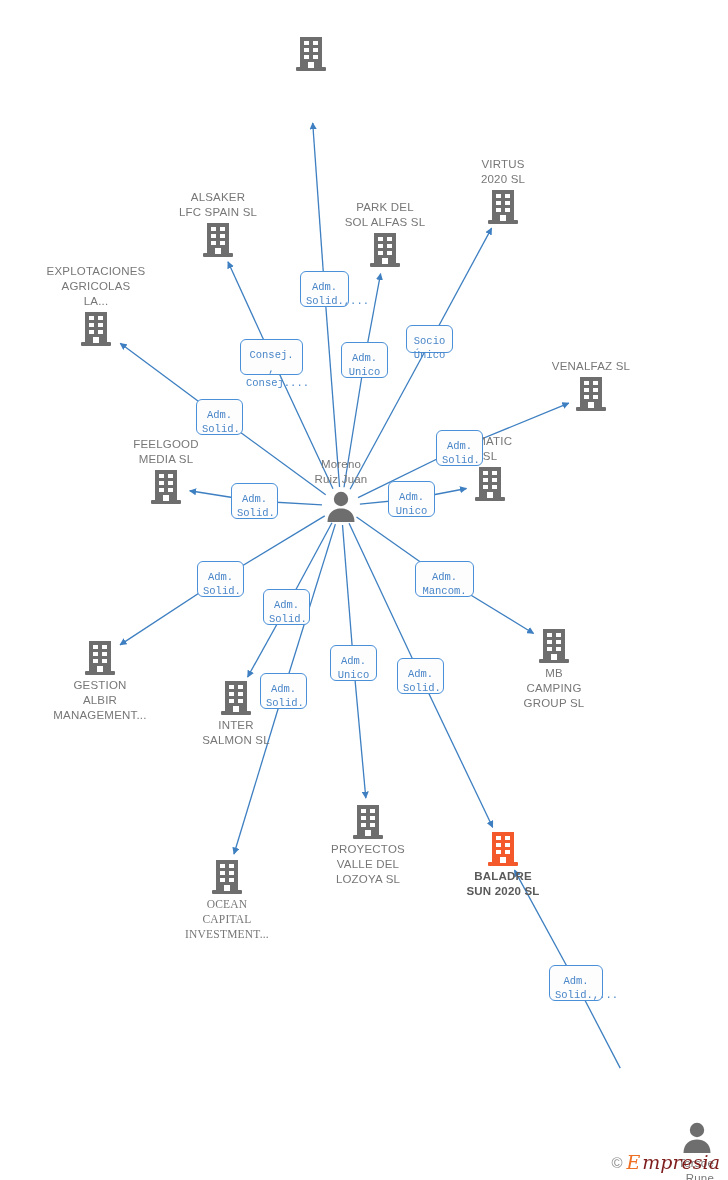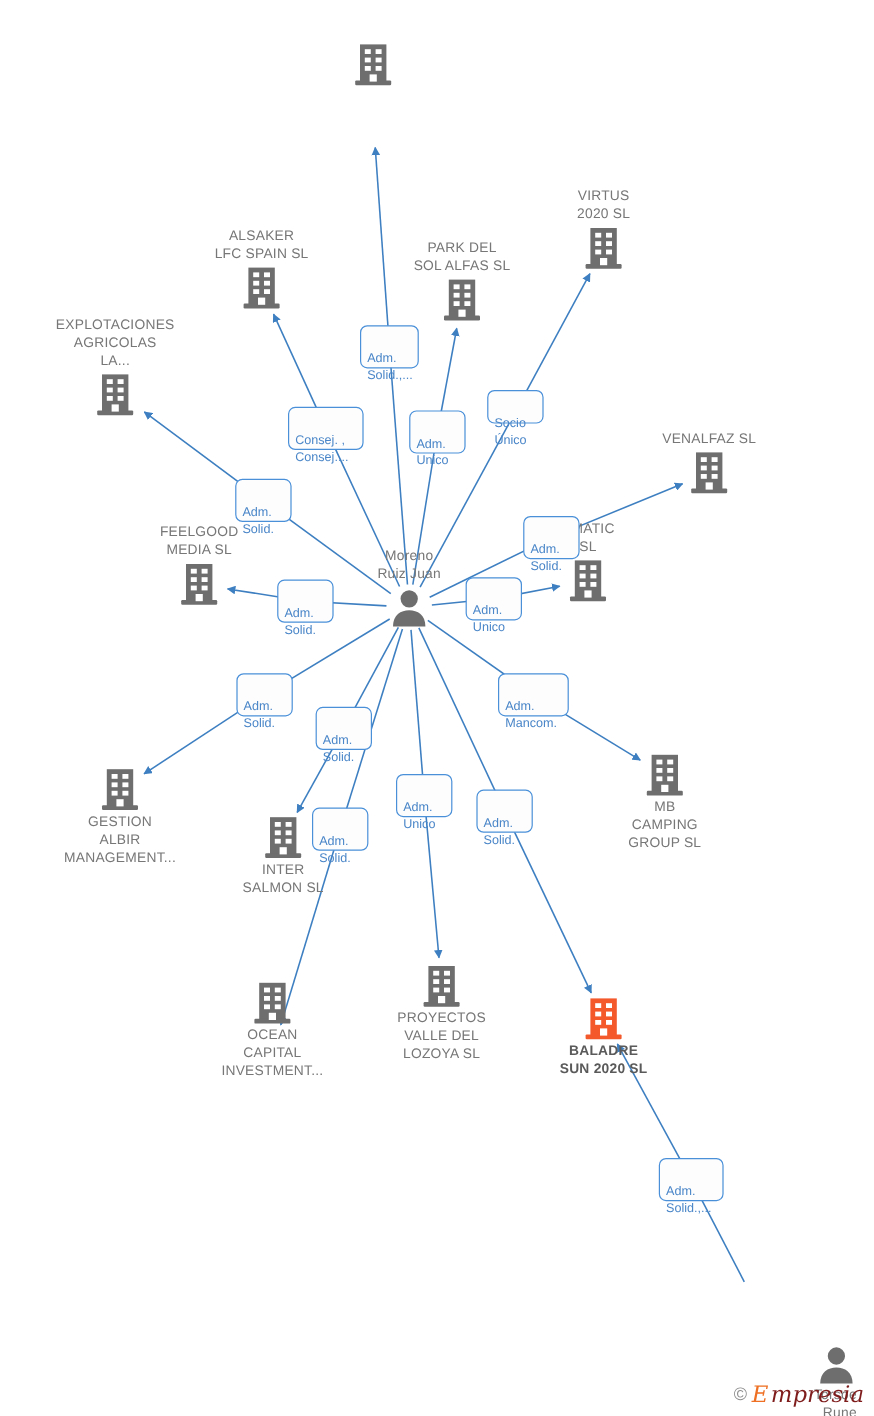--- a/index.html
+++ b/index.html
@@ -58,24 +58,25 @@
   
   .chip {
     position: absolute;
     box-sizing: border-box;
     border: 1.6px solid #4a90d9;
     border-radius: 6px;
     background: #fdfdfd;
     color: #4a86c8;
     font-size: 10.5px;
     line-height: 14px;
-    text-align: left;
-    padding: 20px 5px 5px 5px;
+    text-align: center;
+    padding: 8px 5px 5px 5px;
     white-space: pre-line;
     z-index: 5;
+    font-family: Liberation Mono, monospace;
   }
 
   
   #watermark {
     position: absolute;
     right: 8px;
     bottom: 8px;
     display: flex;
     align-items: center;
     gap: 4px;
@@ -344,21 +345,21 @@
             <rect x="19" y="5" width="5" height="4" fill="#ffffff"></rect>
             <rect x="10" y="12" width="5" height="4" fill="#ffffff"></rect>
             <rect x="19" y="12" width="5" height="4" fill="#ffffff"></rect>
             <rect x="10" y="19" width="5" height="4" fill="#ffffff"></rect>
             <rect x="19" y="19" width="5" height="4" fill="#ffffff"></rect>
             <rect x="14" y="26" width="6" height="6" fill="#ffffff"></rect>
           </svg></span>
         <span class="lbl">BALADRE
 SUN 2020  SL</span>
       </div>
-      <div class="node label-below" style="left: 227px; top: 818px;">
+      <div class="node label-below" style="left: 227px; top: 859px; font-family: Liberation Serif, serif;">
         <span class="ico"><svg width="34" height="36" viewBox="0 0 34 36">
             <rect x="6" y="1" width="22" height="31" fill="#6e6e6e"></rect>
             <rect x="2" y="31" width="30" height="4" rx="1" fill="#6e6e6e"></rect>
             <rect x="10" y="5" width="5" height="4" fill="#ffffff"></rect>
             <rect x="19" y="5" width="5" height="4" fill="#ffffff"></rect>
             <rect x="10" y="12" width="5" height="4" fill="#ffffff"></rect>
             <rect x="19" y="12" width="5" height="4" fill="#ffffff"></rect>
             <rect x="10" y="19" width="5" height="4" fill="#ffffff"></rect>
             <rect x="19" y="19" width="5" height="4" fill="#ffffff"></rect>
             <rect x="14" y="26" width="6" height="6" fill="#ffffff"></rect>

